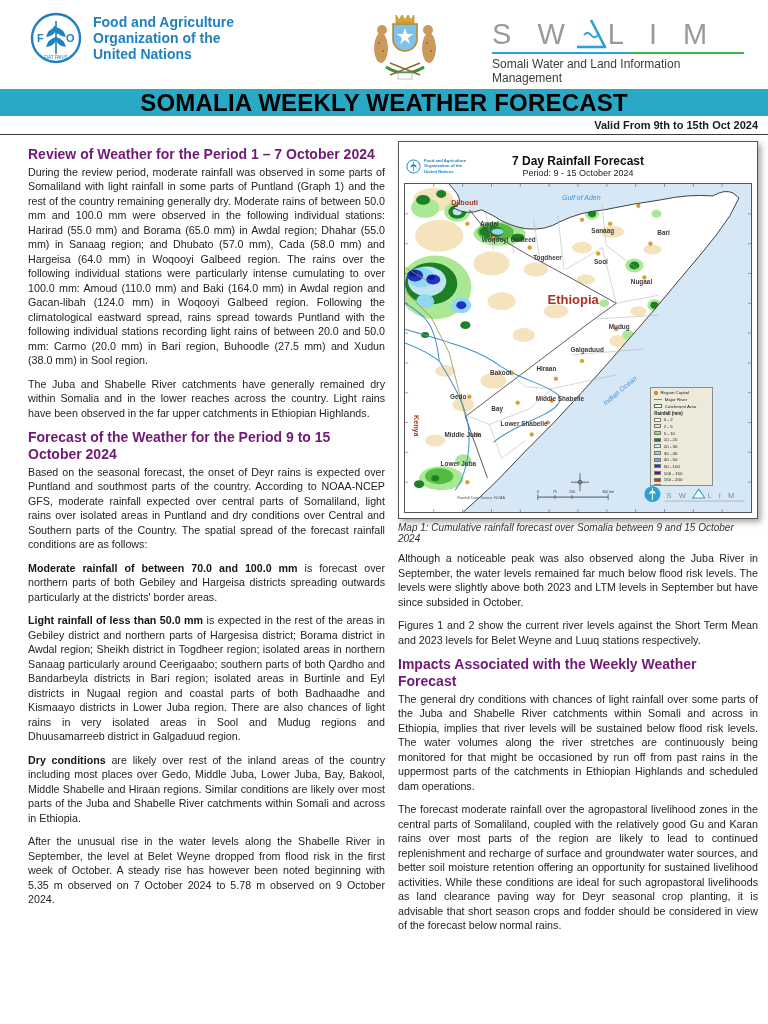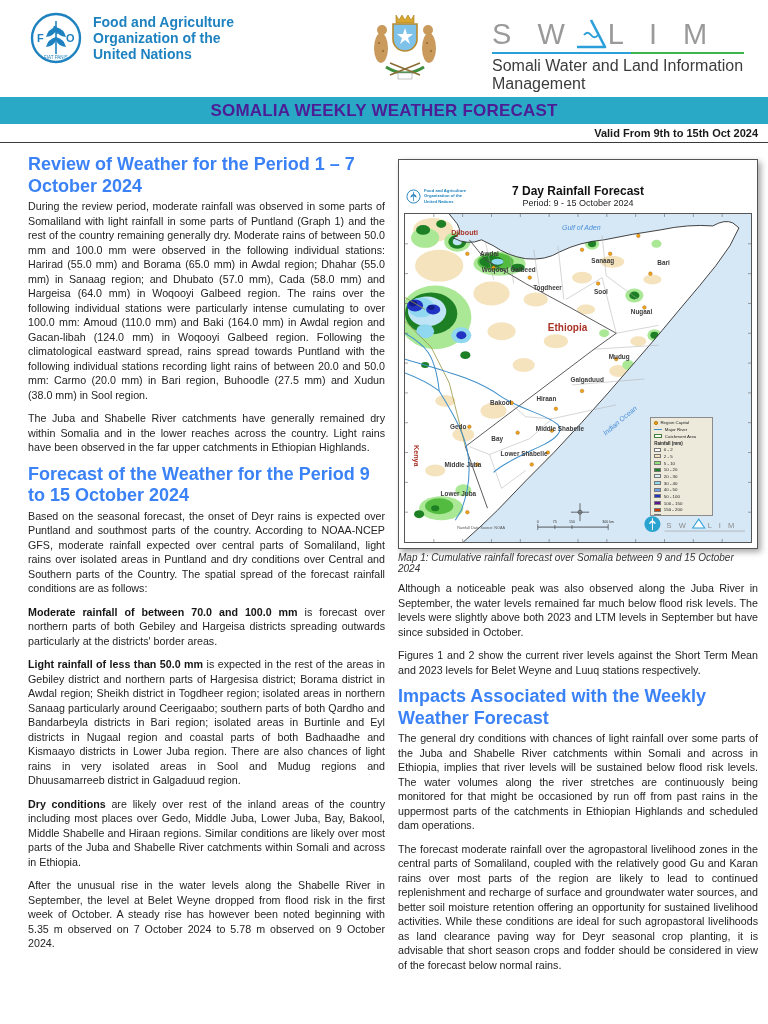--- a/index.html
+++ b/index.html
@@ -9,54 +9,54 @@
   
   .hdr { display:flex; justify-content:space-between; align-items:flex-start; padding:10px 24px 4px 28px; }
   .fao-block { display:flex; gap:9px; align-items:flex-start; width:290px; }
   .fao-text { font-size:14px; font-weight:bold; color:#1f82c0; line-height:1.13; padding-top:5px; }
   .coat { margin-top:1px; }
   .swalim-block { width:252px; padding-top:8px; }
   .swalim-logo { display:flex; align-items:flex-end; gap:4px; }
   .sw-letters { font-size:29px; color:#9a9a9a; letter-spacing:9px; line-height:1; font-weight:400; }
   .sw-tri { margin:0 -4px; }
   .sw-bar { height:2px; background:linear-gradient(to right,#2b9fd9 55%, #3cb54a 55%); margin:3px 0 3px; }
-  .sw-sub { font-size:16px; color:#3c3c3c; }
+  .sw-sub { font-size:12px; color:#3c3c3c; }
 
   
-  .banner { background:#2aa9c6; height:27px; line-height:27px; text-align:center; color:#4c1d95;
-            font-weight:bold; font-size:17px; letter-spacing:.2px; }
+  .banner { background:#2aa9c6; height:27px; line-height:27px; text-align:center; color:#000000;
+            font-weight:bold; font-size:24px; letter-spacing:.2px; }
   .valid-row { text-align:right; font-weight:bold; font-size:11px; padding:3px 10px 3px 28px;
                border-bottom:1.4px solid #3a3a3a; color:#1a1a1a; }
 
   
   .content { padding:5px 10px 0 28px; }
   .headline { font-weight:bold; font-size:12.4px; line-height:1.45; text-align:justify; margin:2px 0 4px; color:#111; }
   .cols { display:flex; gap:13px; align-items:flex-start; }
   .col-left  { width:357px; flex:none; }
   .col-right { width:360px; flex:none; }
-  h3.sec { color:#3b82f6; font-size:18px; font-weight:bold; margin:6px 0 2px; line-height:1.2; }
+  h3.sec { color:#701a75; font-size:14px; font-weight:bold; margin:6px 0 2px; line-height:1.2; }
   p.body { font-size:10.7px; line-height:1.355; text-align:justify; margin:0 0 9px; }
   p.body b { color:#161616; }
 
   
   .map-card { border:1.4px solid #555; background:#fff; box-shadow:3px 3px 6px rgba(0,0,0,.35);
-              padding:20px 3px 5px; margin:11px 0 3px; }
+              padding:8px 3px 5px; margin:1px 0 3px; }
   .map-titlebar { display:flex; align-items:center; padding:2px 4px; height:32px; }
   .map-fao { display:flex; gap:3px; align-items:center; width:70px; flex:none; }
   .map-fao-text { font-size:4.2px; color:#1f82c0; font-weight:bold; line-height:1.25; }
   .map-titles { flex:1; text-align:center; }
   .map-title { font-size:12px; font-weight:bold; color:#111; }
   .map-period { font-size:9px; color:#222; }
   .map-tspacer { width:70px; flex:none; }
   .map-frame { position:relative; margin:1px 2px 0; border:1px solid #555; height:330px; background:#fff; overflow:hidden; }
   .map-frame svg.geo { position:absolute; inset:0; width:100%; height:100%; }
 
   .mlab { position:absolute; font-size:6.4px; font-weight:bold; color:#3a3a3a; white-space:nowrap; transform:translate(-2%,0); }
   .mlab.country { color:#a93226; font-size:7.2px; }
-  .mlab.big { font-size:10px; }
+  .mlab.big { font-size:13px; }
   .mlab.water { color:#4a90d9; font-weight:normal; font-size:7px; font-style:italic; }
   .rot90 { transform:rotate(90deg); transform-origin:left top; }
   .rotio { transform:rotate(-40deg); }
 
   .legend { position:absolute; left:70.9%; top:61.8%; width:18.2%; height:30.4%; background:#edeadb;
             border:1px solid #8b8b8b; padding:2.5px 2px 1px 3px; font-size:4.4px; line-height:1.15;
             color:#222; overflow:hidden; }
   .lg-row { display:flex; align-items:center; gap:2.5px; margin-bottom:1.6px; }
   .lg-dot { width:3.6px; height:3.6px; border-radius:50%; background:#f5a31a; border:.5px solid #a86f00; flex:none; }
   .lg-line { width:8px; height:1.4px; background:#3f8fca; flex:none; }

